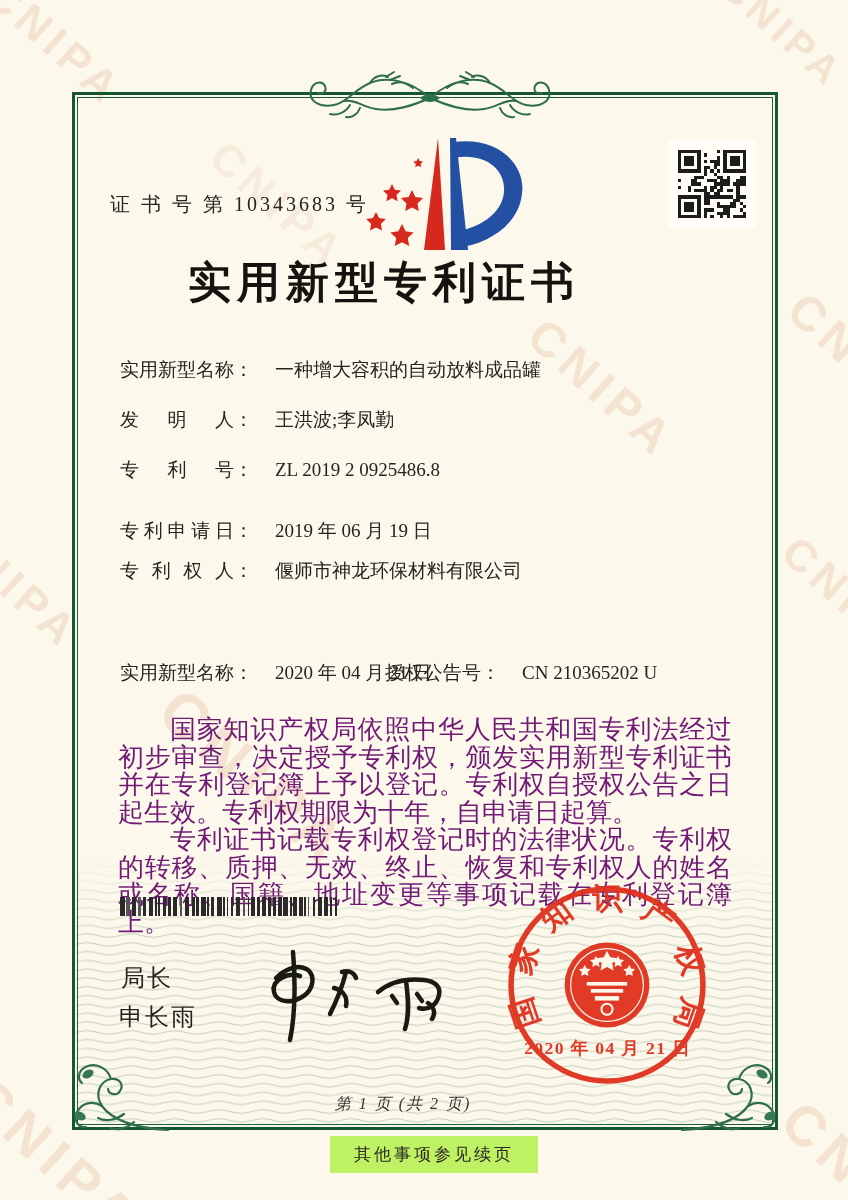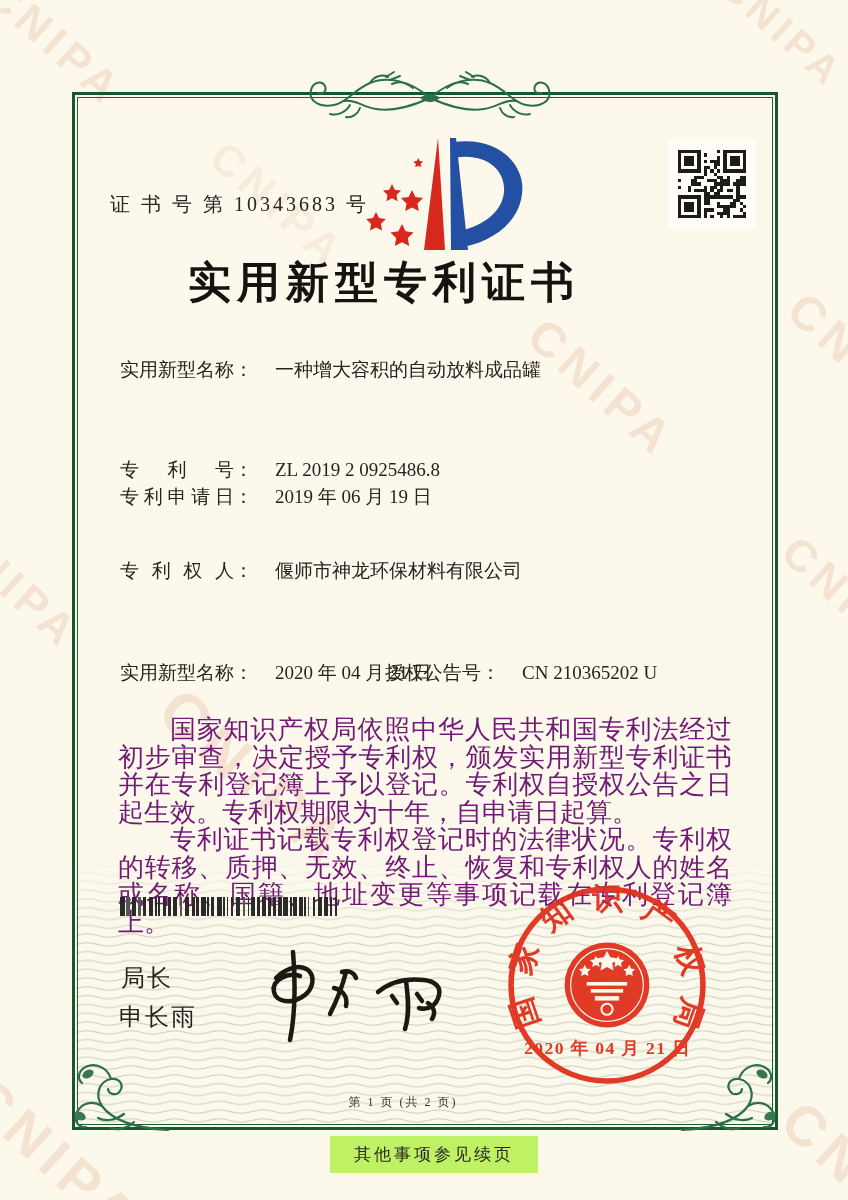--- a/index.html
+++ b/index.html
@@ -55,22 +55,22 @@
     font-size:26px;line-height:27.5px;text-align:justify;color:#701a75;
     font-style:normal;
   }
   .paras p{margin:0;text-indent:2em;}
   .barcode{position:absolute;left:120px;top:897px;width:224px;height:19px;}
   .sig-title{position:absolute;left:121px;top:962px;font-size:24px;letter-spacing:2px;}
   .sig-name{position:absolute;left:119px;top:1001px;font-size:24px;letter-spacing:2px;}
   .sig-hand{position:absolute;left:238px;top:944px;width:220px;height:100px;}
   .seal{position:absolute;left:506px;top:884px;width:202px;height:202px;opacity:.95;}
   .page-foot{
-    position:absolute;left:0;top:1094px;width:806px;text-align:center;font-size:12px;
-    letter-spacing:2px;color:#35332c;
+    position:absolute;left:0;top:1094px;width:806px;text-align:center;font-size:16px;
+    letter-spacing:2px;color:#35332c;font-style:italic;
   }
   .cont-note{
     position:absolute;left:330px;top:1136px;background:#bef264;
     padding:7px 24px;font-size:17px;letter-spacing:3px;color:#2b2822;
   }
 </style>
 </head>
 <body>
 
 <span class="wm" style="left:55px;top:42px;font-size:44px">CNIPA</span>
@@ -380,24 +380,27 @@
         <rect x="61.52" y="64.76" width="3.29" height="3.29" fill="#1c1c1c"></rect>
         <rect x="64.76" y="64.76" width="3.29" height="3.29" fill="#1c1c1c"></rect>
       </svg>
   </div>
 
   <div class="title">实用新型专利证书</div>
 
   <div class="row" style="top:357px">
     <span class="lbl">实用新型名称</span><span>：</span><span class="val">一种增大容积的自动放料成品罐</span>
   </div>
+  <div class="row" style="top:407px">
+    <span class="lbl">发明人</span><span>：</span><span class="val">王洪波;李凤勤</span>
+  </div>
   <div class="row" style="top:457px">
     <span class="lbl">专利号</span><span>：</span><span class="val">ZL 2019 2 0925486.8</span>
   </div>
-  <div class="row" style="top:484px">
+  <div class="row" style="top:518px">
     <span class="lbl">专利申请日</span><span>：</span><span class="val">2019 年 06 月 19 日</span>
   </div>
   <div class="row" style="top:558px">
     <span class="lbl">专利权人</span><span>：</span><span class="val">偃师市神龙环保材料有限公司</span>
   </div>
   <div class="row" style="top:660px">
     <span class="lbl">实用新型名称</span><span>：</span><span class="val">2020 年 04 月 21 日</span>
     <span class="pair2">
       <span class="lbl2">授权公告号</span><span>：</span><span class="val">CN 210365202 U</span>
     </span>

